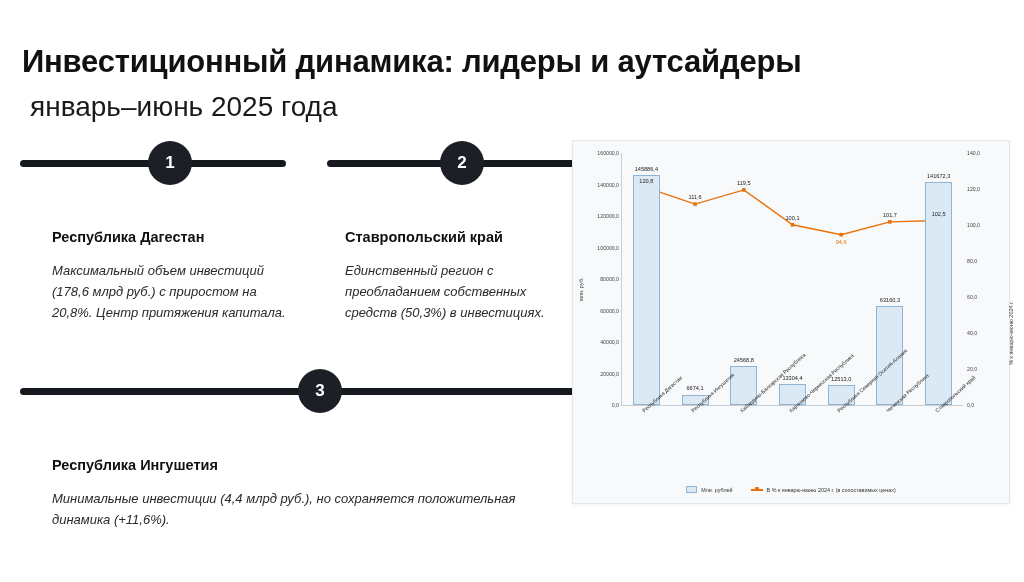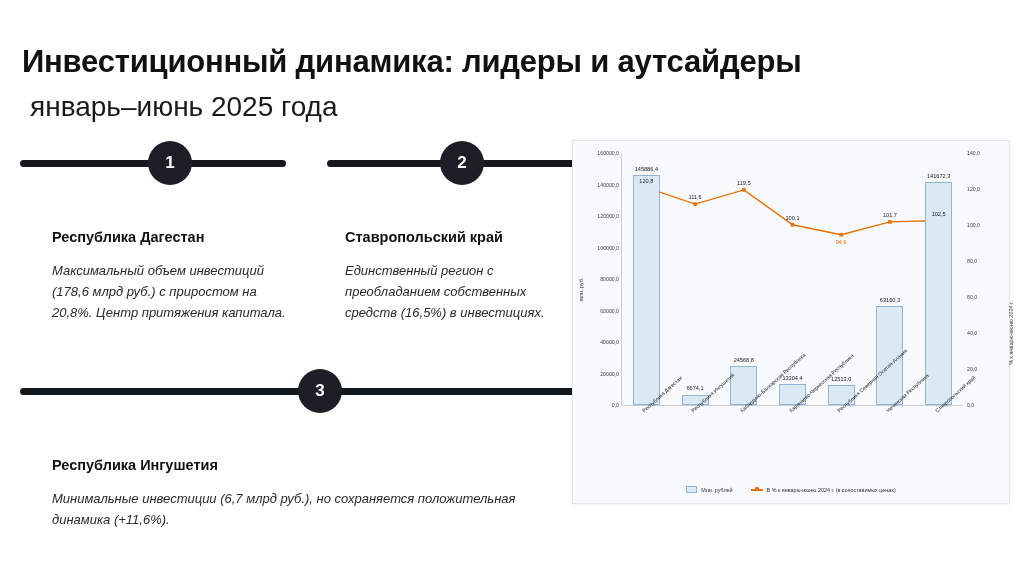--- a/index.html
+++ b/index.html
@@ -261,28 +261,28 @@
     <div class="rule"></div>
     <div class="badge">1</div>
     <div class="item-title">Республика Дагестан</div>
     <div class="item-desc">Максимальный объем инвестиций (178,6 млрд руб.) с приростом на 20,8%. Центр притяжения капитала.</div>
   </div>
 
   <div class="item" id="item2">
     <div class="rule"></div>
     <div class="badge">2</div>
     <div class="item-title">Ставропольский край</div>
-    <div class="item-desc">Единственный регион с преобладанием собственных средств (16,5%) в инвестициях.</div>
+    <div class="item-desc">Единственный регион с преобладанием собственных средств (50,3%) в инвестициях.</div>
   </div>
 
   <div class="item" id="item3">
     <div class="rule"></div>
     <div class="badge">3</div>
     <div class="item-title">Республика Ингушетия</div>
-    <div class="item-desc">Минимальные инвестиции (6,7 млрд руб.), но сохраняется положительная динамика (+11,6%).</div>
+    <div class="item-desc">Минимальные инвестиции (4,4 млрд руб.), но сохраняется положительная динамика (+11,6%).</div>
   </div>
 
 </div>
 
 <div class="chart-panel">
   <div class="chart-inner">
 
     <div class="axis-title-left">млн. руб.</div>
     <div class="axis-title-right">% к январю-июню 2024 г.</div>
 

